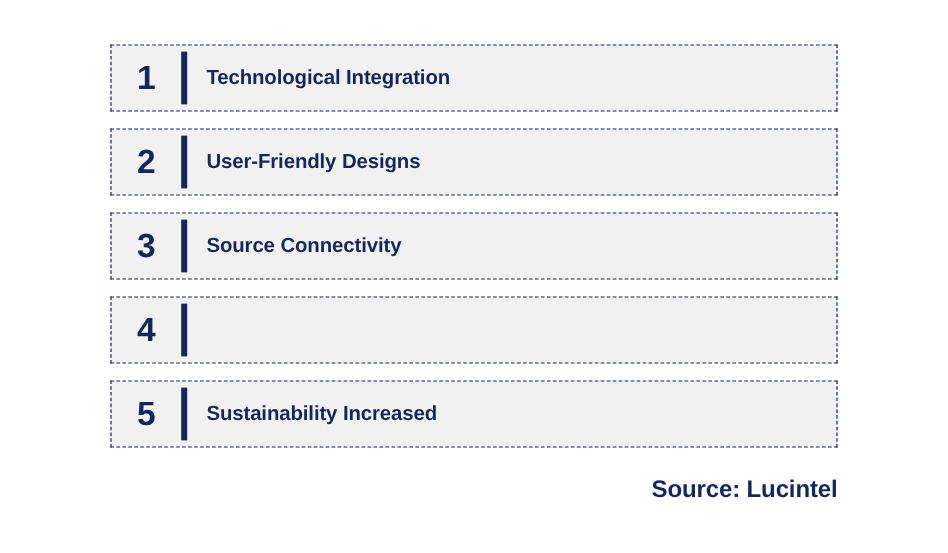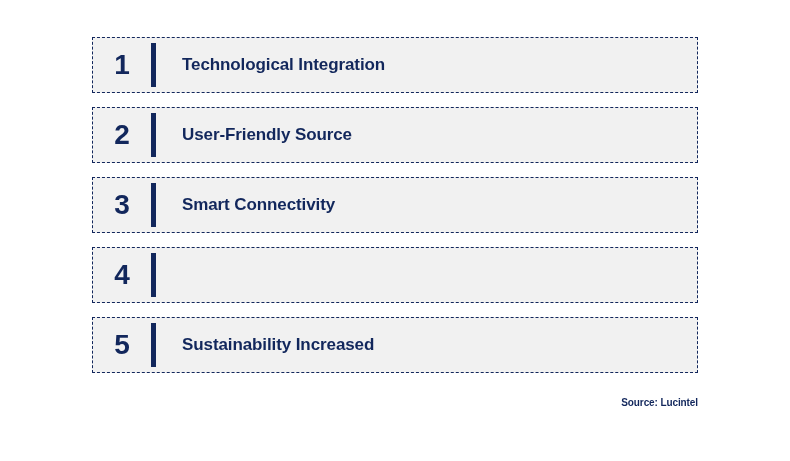--- a/index.html
+++ b/index.html
@@ -58,33 +58,33 @@
   .rank-divider {
     flex: 0 0 auto;
     width: 5px;
     height: 44px;
     background: #12275c;
     margin-right: 0px;
   }
 
   .trend-label {
     flex: 1 1 auto;
-    padding-left: 26px;
+    padding-left: 16px;
     font-size: 17px;
     font-weight: bold;
     color: #12275c;
     letter-spacing: -0.1px;
     white-space: nowrap;
   }
 
   .source-note {
     position: absolute;
     right: 92px;
     top: 397px;
-    font-size: 10px;
+    font-size: 20px;
     font-weight: bold;
     color: #12275c;
     letter-spacing: -0.1px;
   }
 </style>
 </head>
 <body>
 
 <div id="infographic">
 
@@ -92,27 +92,27 @@
 
     <div class="trend-row">
       <div class="rank-number">1</div>
       <div class="rank-divider"></div>
       <div class="trend-label">Technological Integration</div>
     </div>
 
     <div class="trend-row">
       <div class="rank-number">2</div>
       <div class="rank-divider"></div>
-      <div class="trend-label">User-Friendly Source</div>
+      <div class="trend-label">User-Friendly Designs</div>
     </div>
 
     <div class="trend-row">
       <div class="rank-number">3</div>
       <div class="rank-divider"></div>
-      <div class="trend-label">Smart Connectivity</div>
+      <div class="trend-label">Source Connectivity</div>
     </div>
 
     <div class="trend-row">
       <div class="rank-number">4</div>
       <div class="rank-divider"></div>
     </div>
 
     <div class="trend-row">
       <div class="rank-number">5</div>
       <div class="rank-divider"></div>

